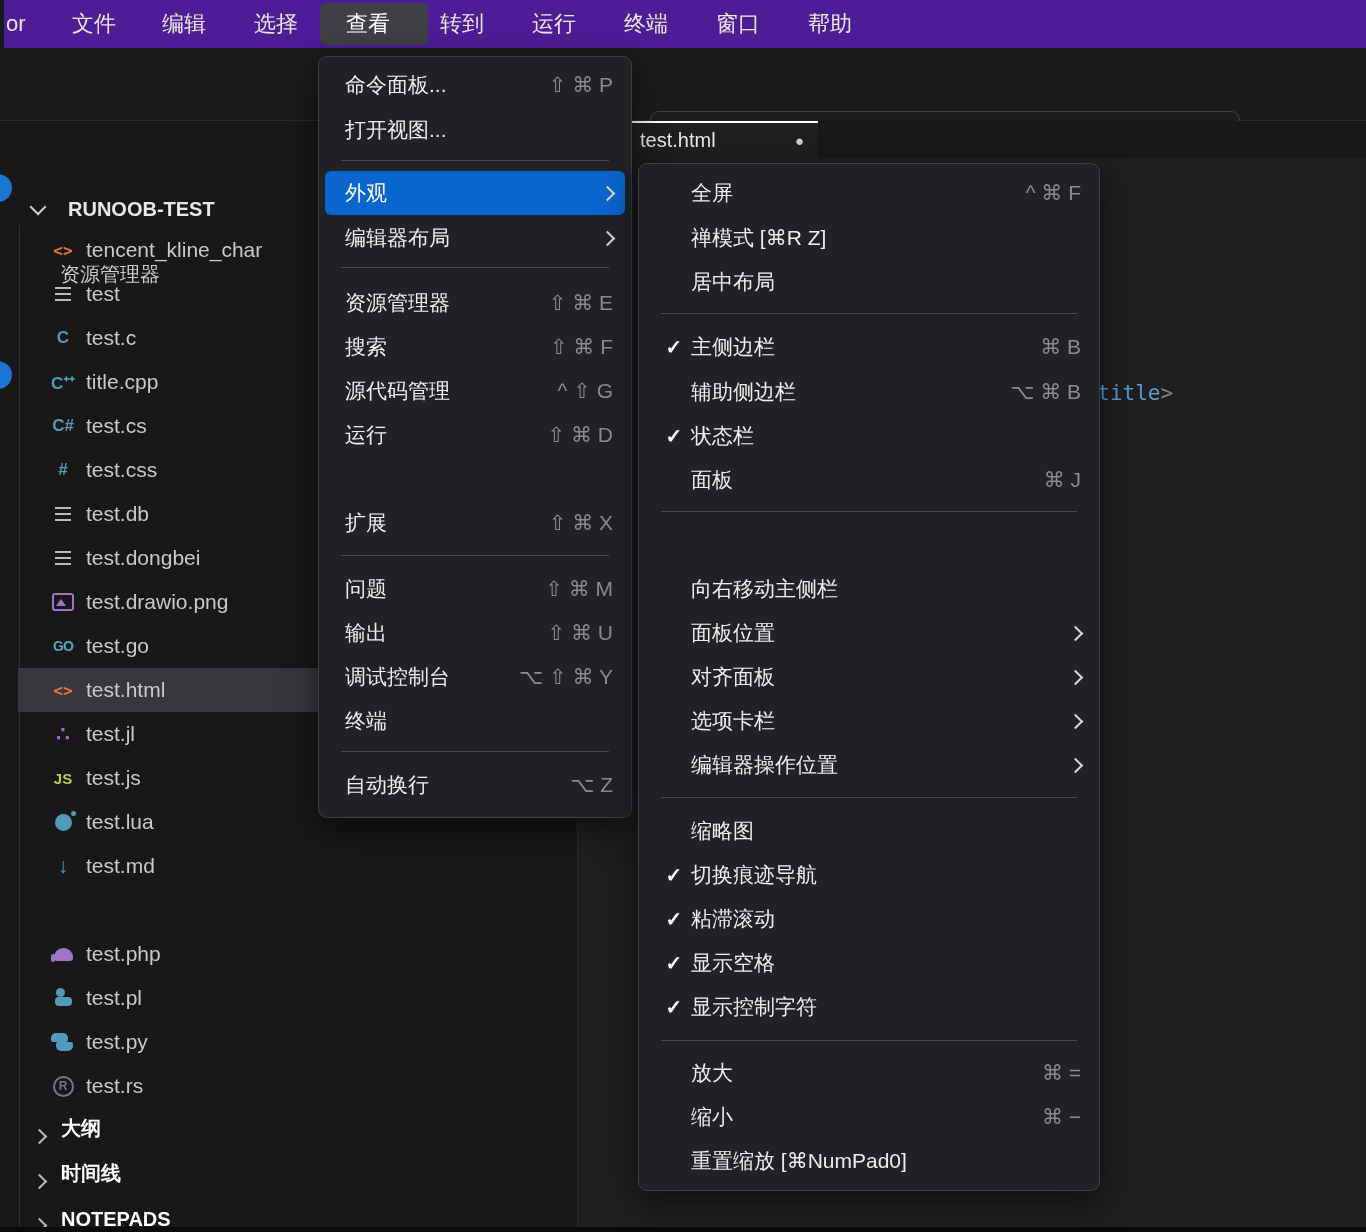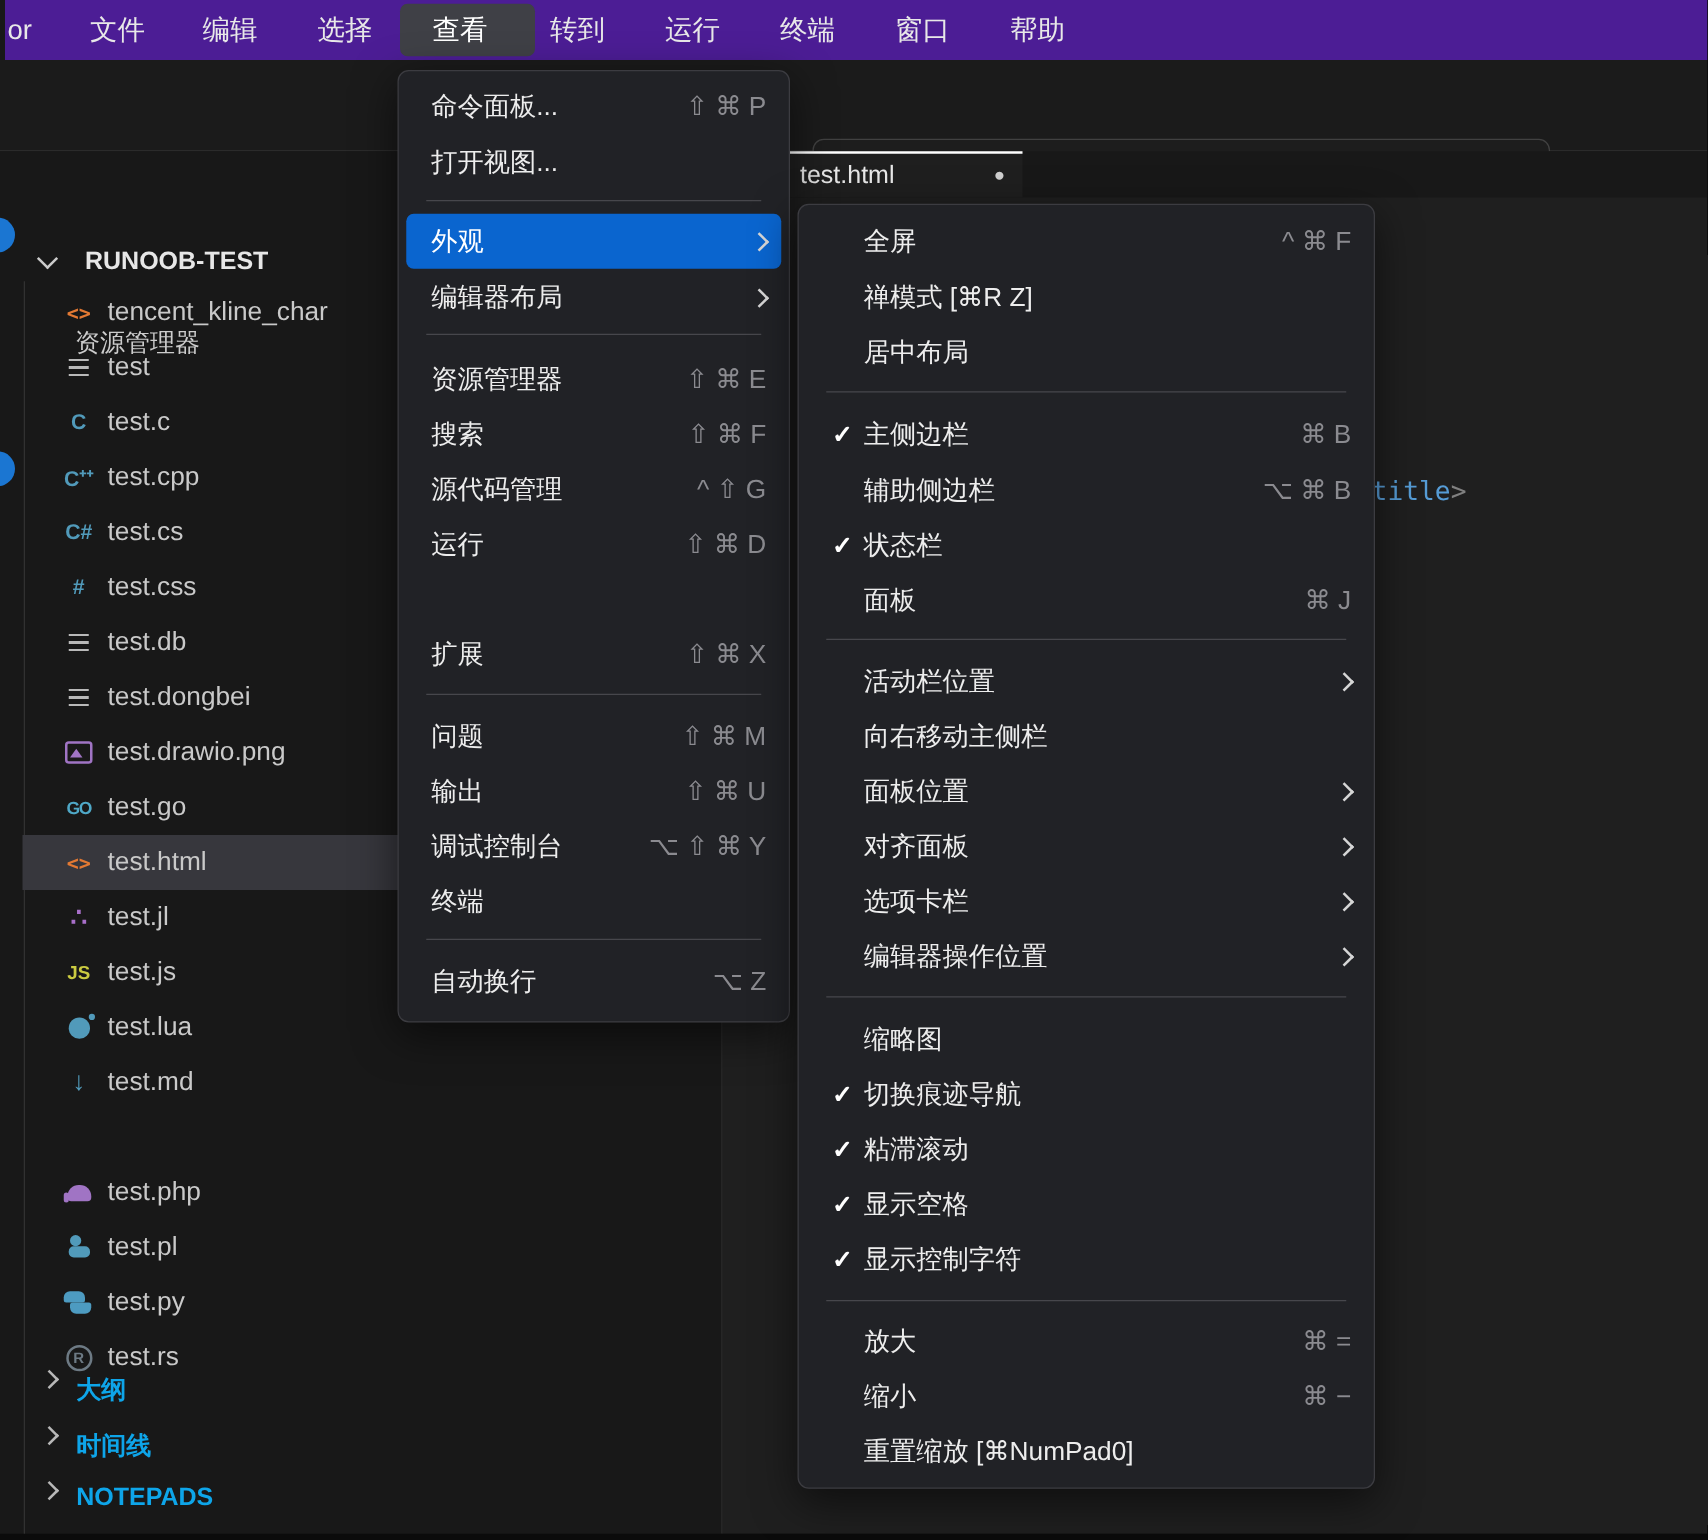--- a/index.html
+++ b/index.html
@@ -56,22 +56,22 @@
   .icon-php::before{content:"";width:19px;height:13px;background:#a074c4;border-radius:9px 9px 3px 3px;}
   .icon-php::after{content:"";position:absolute;left:3px;top:12px;width:4px;height:8px;background:#a074c4;border-radius:2px;}
   .icon-pl{position:relative;}
   .icon-pl::before{content:"";width:17px;height:9px;background:#519aba;border-radius:4px;margin-top:7px;}
   .icon-pl::after{content:"";position:absolute;left:8px;top:2px;width:9px;height:9px;border-radius:50%;background:#519aba;}
   .icon-py{position:relative;}
   .icon-py::before{content:"";position:absolute;left:3px;top:3px;width:17px;height:9px;background:#4d9bc1;border-radius:5px 5px 2px 2px;}
   .icon-py::after{content:"";position:absolute;left:8px;top:12px;width:17px;height:9px;background:#4d9bc1;border-radius:2px 2px 5px 5px;}
   .icon-rs{width:21px;height:21px;border:2px solid #6d7a84;border-radius:50%;color:#6d7a84;
            font-size:12px;display:inline-flex;align-items:center;justify-content:center;box-sizing:border-box;}
-  .section{position:absolute;left:0;width:577px;height:44px;display:flex;align-items:flex-start;
-           color:#0ea5e9;font-weight:700;font-size:20px;}
+  .section{position:absolute;left:0;width:577px;height:44px;display:flex;align-items:flex-end;
+           color:#ffffff;font-weight:700;font-size:20px;}
   .section .chev-r{margin:0 16px 0 34px;}
   
   .chev{width:10px;height:10px;border-right:2px solid #cccccc;border-bottom:2px solid #cccccc;
         transform:rotate(45deg);display:inline-block;}
   .chev-r{width:9px;height:9px;border-right:2px solid #b8b8b8;border-bottom:2px solid #b8b8b8;
         transform:rotate(-45deg);display:inline-block;}
   
   .editor{position:absolute;left:578px;top:121px;width:788px;height:1106px;background:#1f1f1f;}
   .tabstrip{position:absolute;left:578px;top:121px;width:788px;height:37px;background:#181818;}
   .tab{position:absolute;left:622px;top:121px;width:196px;height:37px;background:#1f1f1f;
@@ -133,21 +133,21 @@
     <div class="frow" style="top:151px">
       <span class="ficon icon-lines"></span>
       <span>test</span>
     </div>
     <div class="frow" style="top:195px">
       <span class="ficon icon-c">C</span>
       <span>test.c</span>
     </div>
     <div class="frow" style="top:239px">
       <span class="ficon icon-cpp">C⁺⁺</span>
-      <span>test.cpp</span>
+      <span>title.cpp</span>
     </div>
     <div class="frow" style="top:283px">
       <span class="ficon icon-cs">C#</span>
       <span>test.cs</span>
     </div>
     <div class="frow" style="top:327px">
       <span class="ficon icon-hash">#</span>
       <span>test.css</span>
     </div>
     <div class="frow" style="top:371px">
@@ -324,25 +324,20 @@
     <div class="mrow" style="top:250px">
       <span class="mcheck">✓</span>
       <span>状态栏</span>
     </div>
     <div class="mrow" style="top:294px">
       <span class="mcheck"></span>
       <span>面板</span>
       <span class="mshort">⌘ J</span>
     </div>
     <div class="msep" style="top:347px"></div>
-    <div class="mrow" style="top:359px">
-      <span class="mcheck"></span>
-      <span>活动栏位置</span>
-      <span class="chev-r"></span>
-    </div>
     <div class="mrow" style="top:403px">
       <span class="mcheck"></span>
       <span>向右移动主侧栏</span>
     </div>
     <div class="mrow" style="top:447px">
       <span class="mcheck"></span>
       <span>面板位置</span>
       <span class="chev-r"></span>
     </div>
     <div class="mrow" style="top:491px">

